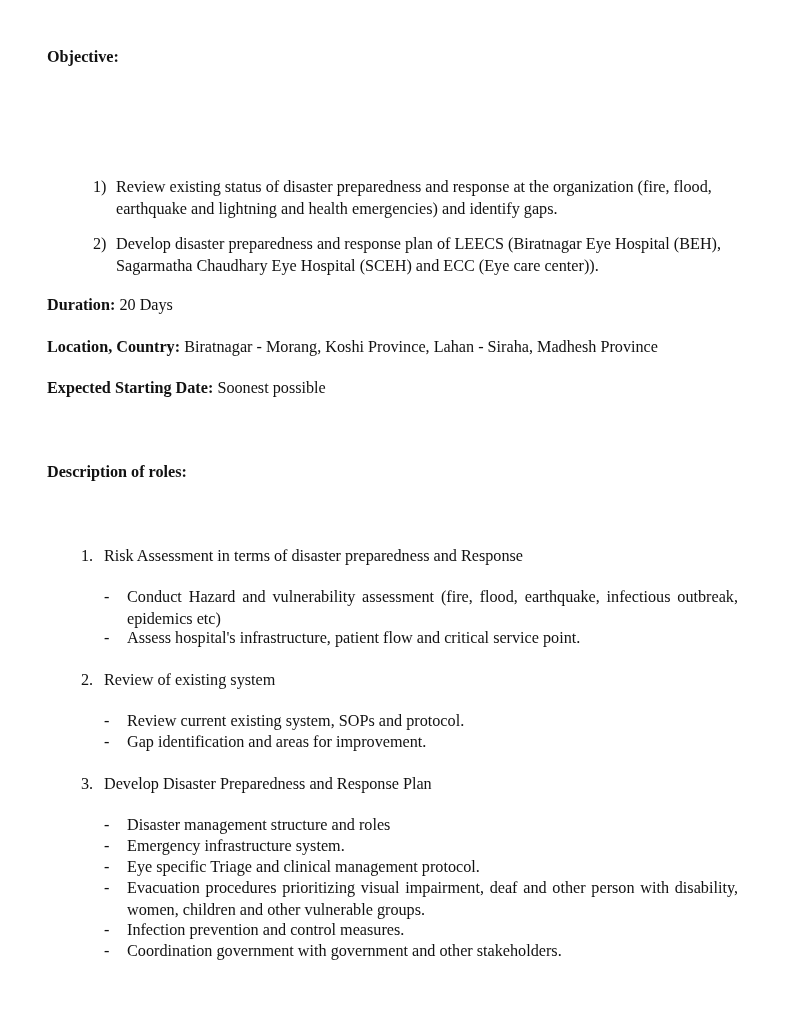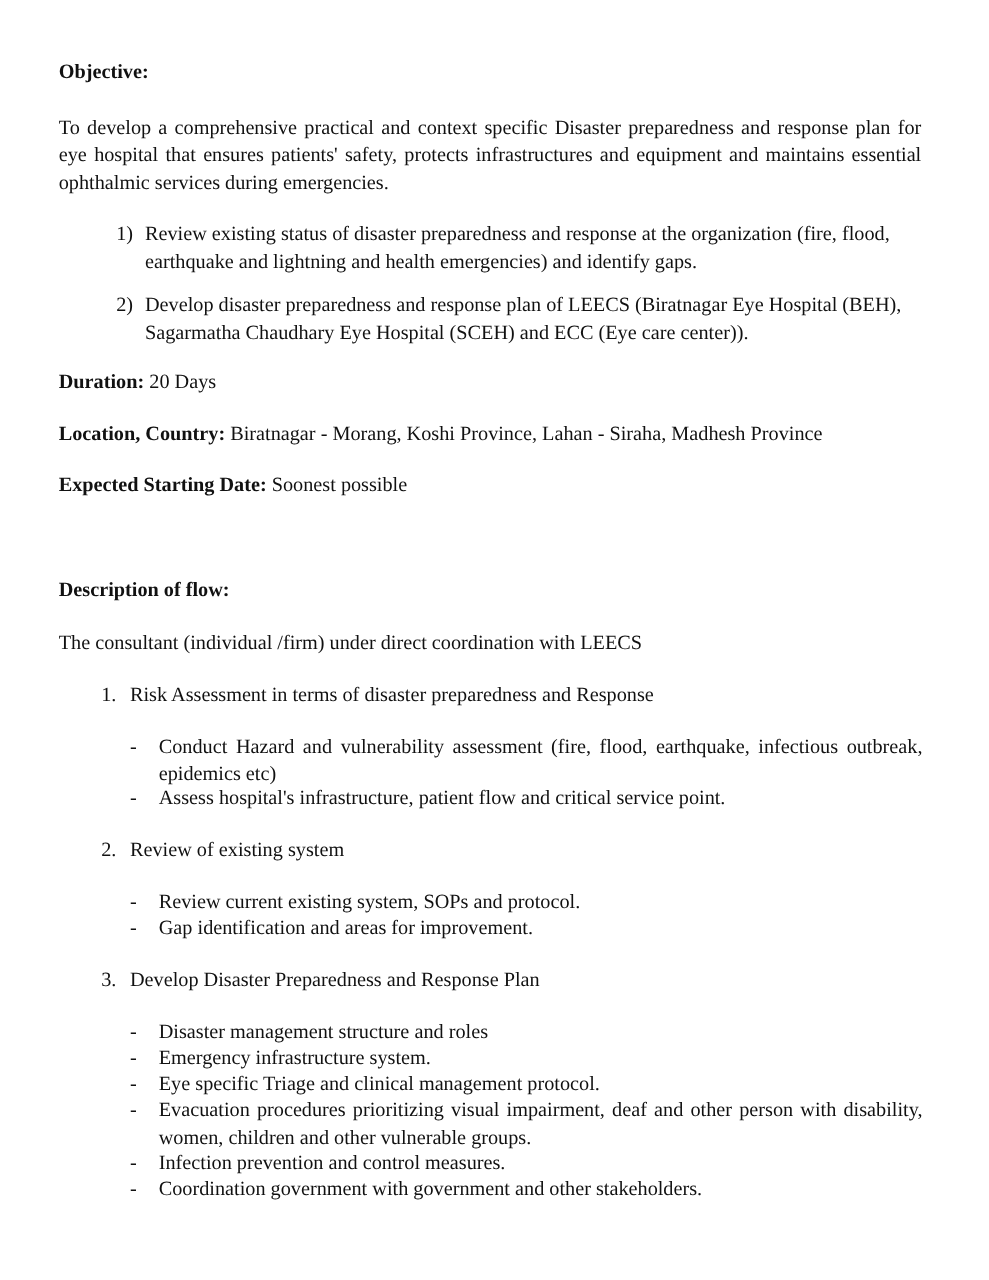--- a/index.html
+++ b/index.html
@@ -35,44 +35,42 @@
       left: 0;
     }
   </style>
 </head>
 <body>
 
 <div class="page">
 
   <div class="abs heading" style="left:47px; top:46px;">Objective:</div>
 
-  <div class="abs justify" style="left:47px; top:91px; width:690px;">To develop a comprehensive practical and context specific Disaster preparedness and response plan for eye hospital that ensures patients' safety, protects infrastructures and equipment and maintains essential ophthalmic services during emergencies.</div>
 
   <div class="abs" style="left:93px; top:176px; width:645px;">
     <span class="num">1)</span>
     <div style="margin-left:23px;">Review existing status of disaster preparedness and response at the organization (fire, flood, earthquake and lightning and health emergencies) and identify gaps.</div>
   </div>
   <div class="abs" style="left:93px; top:233px; width:645px;">
     <span class="num">2)</span>
     <div style="margin-left:23px;">Develop disaster preparedness and response plan of LEECS (Biratnagar Eye Hospital (BEH), Sagarmatha Chaudhary Eye Hospital (SCEH) and ECC (Eye care center)).</div>
   </div>
 
   <div class="abs" style="left:47px; top:294px; white-space:nowrap;">
     <span class="bold">Duration:</span><span> 20 Days</span>
   </div>
   <div class="abs" style="left:47px; top:336px; white-space:nowrap;">
     <span class="bold">Location, Country:</span><span> Biratnagar - Morang, Koshi Province, Lahan - Siraha, Madhesh Province</span>
   </div>
   <div class="abs" style="left:47px; top:377px; white-space:nowrap;">
     <span class="bold">Expected Starting Date:</span><span> Soonest possible</span>
   </div>
 
-  <div class="abs heading" style="left:47px; top:461px;">Description of flow:</div>
+  <div class="abs heading" style="left:47px; top:461px;">Description of roles:</div>
 
-  <div class="abs" style="left:47px; top:503px;">The consultant (individual /firm) under direct coordination with LEECS</div>
 
   <div class="abs" style="left:81px; top:545px; width:660px;">
     <span class="num">1.</span>
     <div style="margin-left:23px;">Risk Assessment in terms of disaster preparedness and Response</div>
   </div>
   <div class="abs" style="left:104px; top:586px; width:634px;">
     <span class="dash">-</span>
     <div class="justify" style="margin-left:23px;">Conduct Hazard and vulnerability assessment (fire, flood, earthquake, infectious outbreak, epidemics etc)</div>
   </div>
   <div class="abs" style="left:104px; top:627px; width:634px;">

